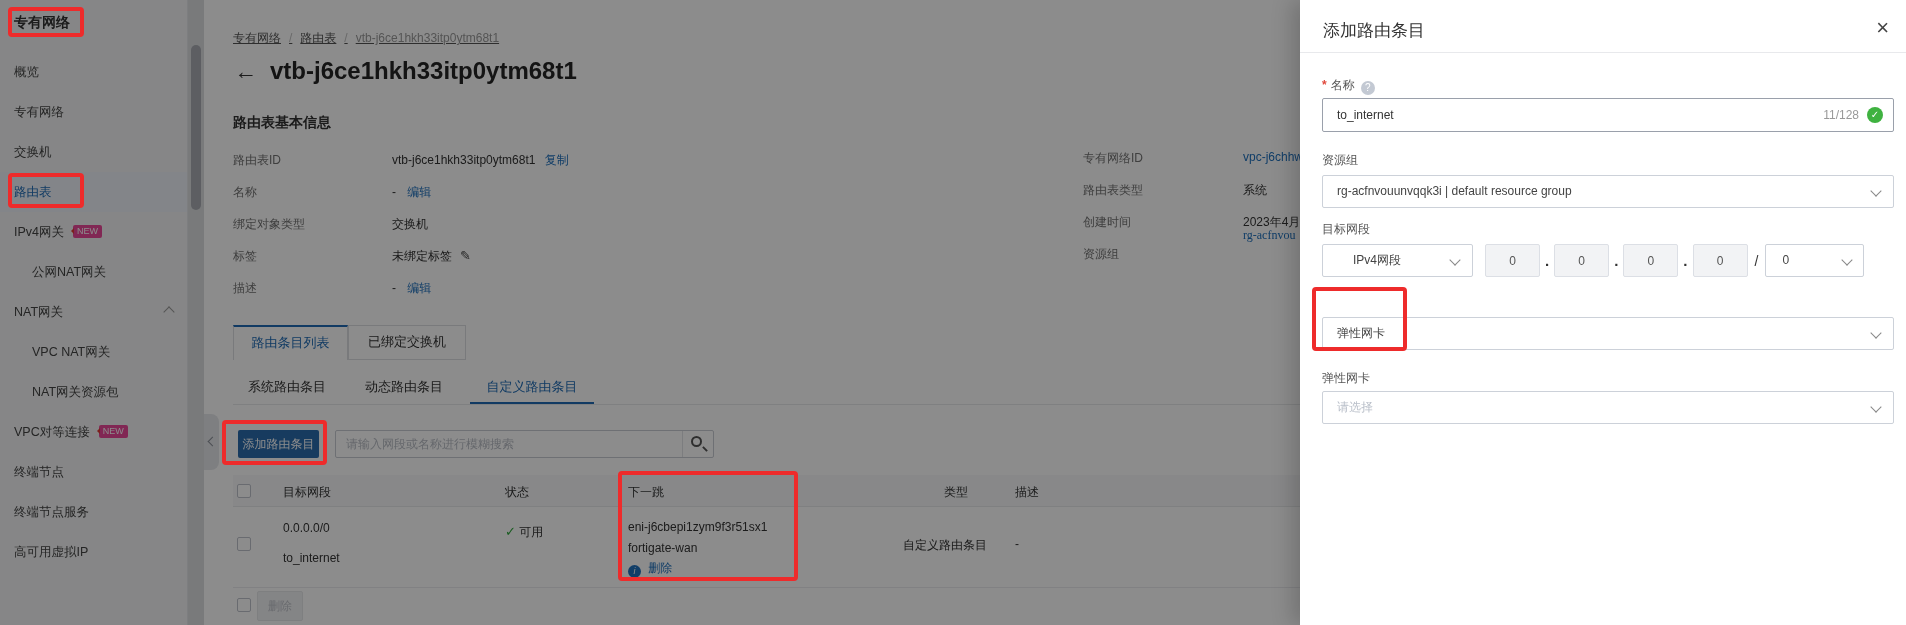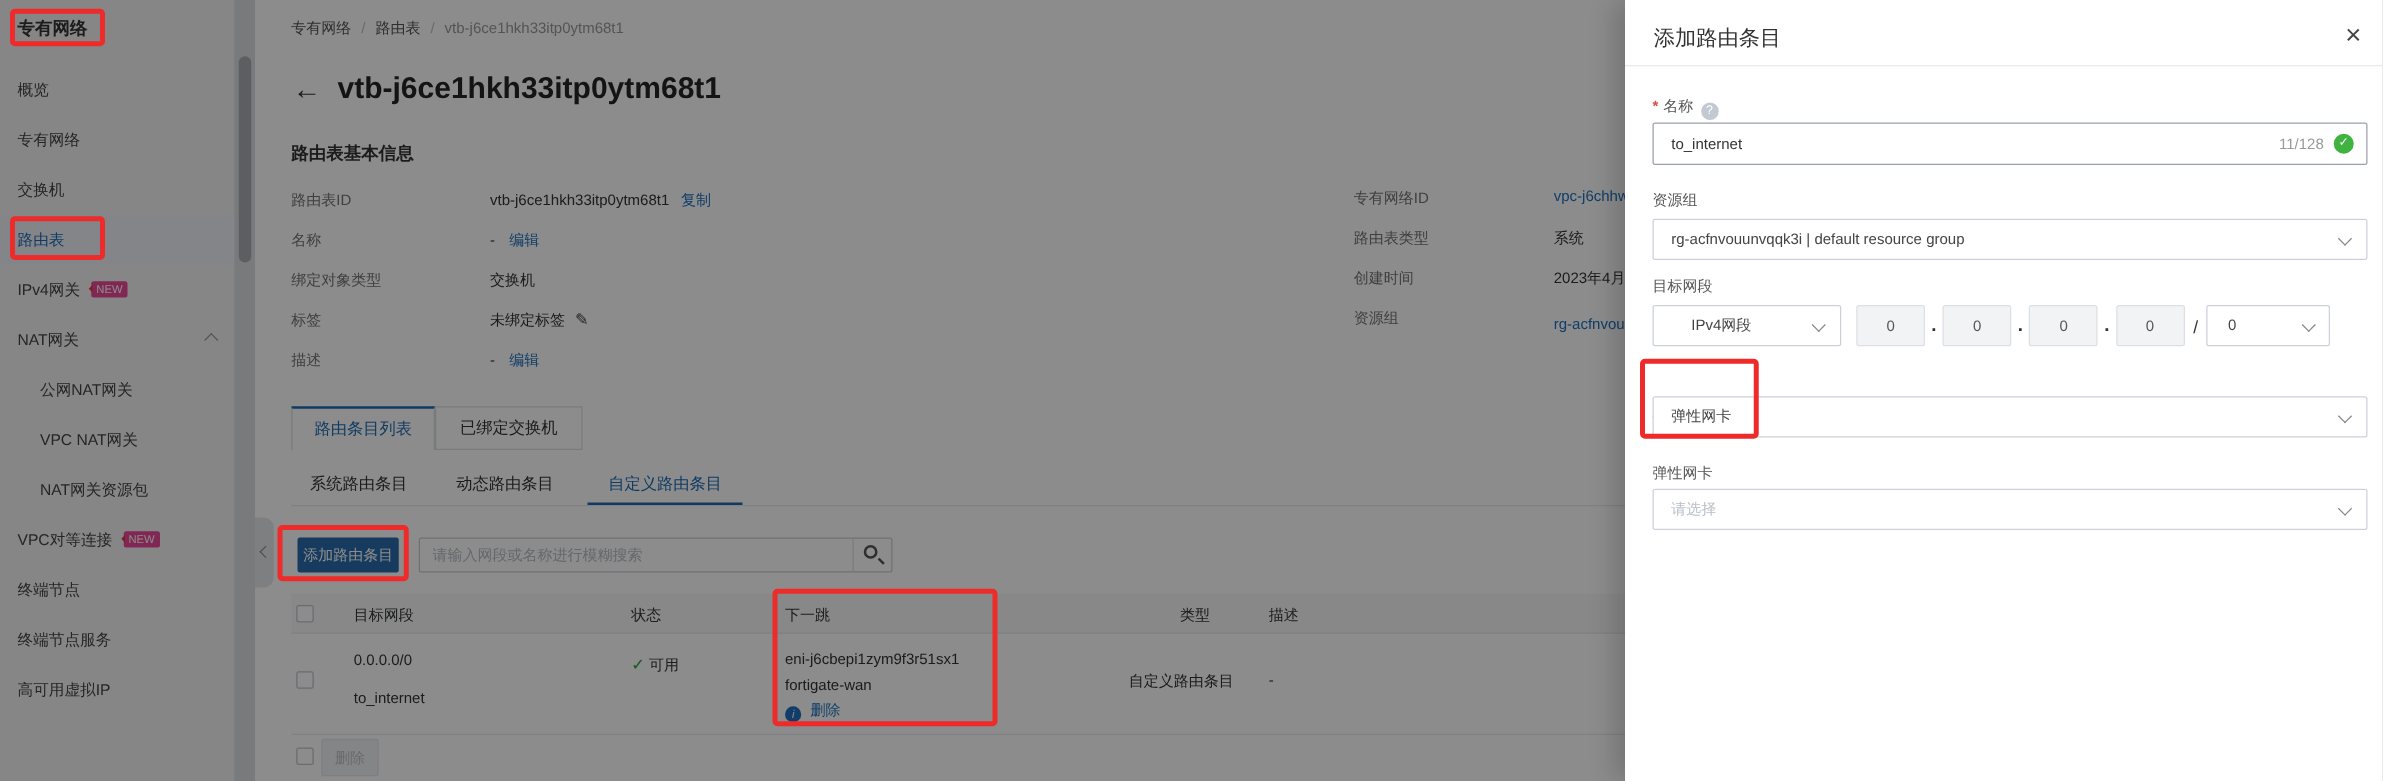--- a/index.html
+++ b/index.html
@@ -20,21 +20,21 @@
   
   .sb-scroll { position:absolute; left:188px; top:0; width:16px; height:625px; background:#dcdee1; z-index:1; }
   .sb-thumb { position:absolute; left:3px; top:45px; width:10px; height:165px; border-radius:5px; background:#a9acb2; }
 
   
   .content-bg { position:absolute; left:204px; top:0; width:1096px; height:625px; background:#fff; z-index:2; }
   .abs { position:absolute; z-index:3; }
   .collapse-handle { left:204px; top:414px; width:15px; height:56px; background:#e6e8eb; border-radius:0 8px 8px 0; cursor:pointer; }
   .collapse-handle i { position:absolute; left:5px; top:24px; width:7px; height:7px; border-left:1.5px solid #8a8f99; border-bottom:1.5px solid #8a8f99; transform:rotate(45deg); }
 
-  .breadcrumb { left:233px; top:14px; font-size:12px; color:#555; }
+  .breadcrumb { left:233px; top:30px; font-size:12px; color:#555;text-decoration:underline; }
   .breadcrumb .sep { color:#c0c0c0; margin:0 8px; }
   .breadcrumb .last { color:#9a9a9a; }
   .back-arrow { left:234px; top:58px; font-size:23px; color:#333; cursor:pointer; }
   .page-title { left:270px; top:57px; font-size:24px; font-weight:bold; color:#262626; }
 
   .section-heading { left:233px; top:114px; font-size:14px; font-weight:bold; color:#333; }
   .info-label { font-size:12px; color:#737373; }
   .info-value { font-size:12px; color:#333; }
   .link { color:#2071bd; cursor:pointer; text-decoration:none; }
   .pencil { color:#444; font-size:13px; margin-left:8px; cursor:pointer; }
@@ -115,22 +115,22 @@
 
 <div class="page">
 
   <div class="sidebar">
     <div class="sb-title">专有网络</div>
     <div class="sb-item">概览</div>
     <div class="sb-item">专有网络</div>
     <div class="sb-item">交换机</div>
     <div class="sb-item selected">路由表</div>
     <div class="sb-item"><span>IPv4网关</span><span class="badge-new">NEW</span></div>
+    <div class="sb-item indent">公网NAT网关</div>
     <div class="sb-item"><span>NAT网关</span><span class="chev-up"></span></div>
-    <div class="sb-item indent">公网NAT网关</div>
     <div class="sb-item indent">VPC NAT网关</div>
     <div class="sb-item indent">NAT网关资源包</div>
     <div class="sb-item"><span>VPC对等连接</span><span class="badge-new">NEW</span></div>
     <div class="sb-item">终端节点</div>
     <div class="sb-item">终端节点服务</div>
     <div class="sb-item">高可用虚拟IP</div>
   </div>
 
   <div class="sb-scroll">
     <div class="sb-thumb"></div>
@@ -169,21 +169,21 @@
   <div class="abs info-label" style="left:1083px;top:150px;">专有网络ID</div>
   <div class="abs info-value link" style="left:1243px;top:150px;">vpc-j6chhw</div>
 
   <div class="abs info-label" style="left:1083px;top:182px;">路由表类型</div>
   <div class="abs info-value" style="left:1243px;top:182px;">系统</div>
 
   <div class="abs info-label" style="left:1083px;top:214px;">创建时间</div>
   <div class="abs info-value" style="left:1243px;top:214px;">2023年4月2</div>
 
   <div class="abs info-label" style="left:1083px;top:246px;">资源组</div>
-  <div class="abs info-value link" style="left:1243px;top:252px;">rg-acfnvou</div>
+  <div class="abs info-value link" style="left:1243px;top:228px;font-family:Liberation Serif, serif;">rg-acfnvou</div>
 
   <div class="abs tab-main active">路由条目列表</div>
   <div class="abs tab-main inactive">已绑定交换机</div>
 
   <div class="abs subtab s1">系统路由条目</div>
   <div class="abs subtab s2">动态路由条目</div>
   <div class="abs subtab s3">自定义路由条目</div>
   <div class="abs subtab-line"></div>
 
   <div class="abs add-btn">添加路由条目</div>

